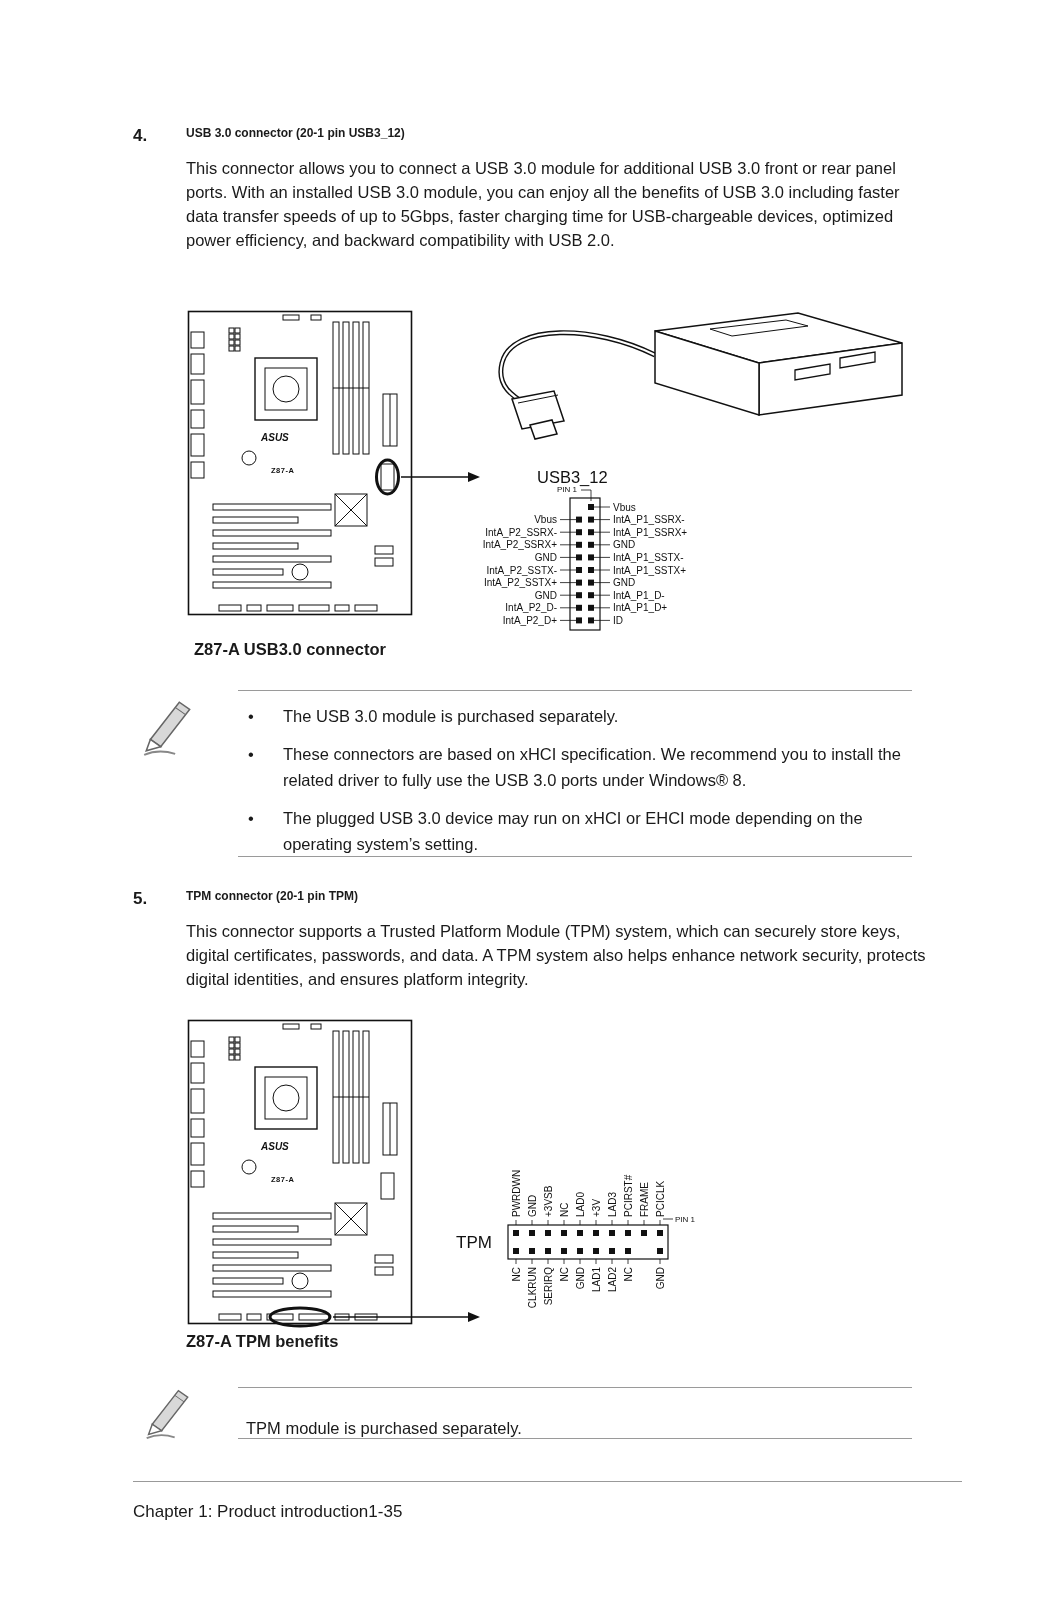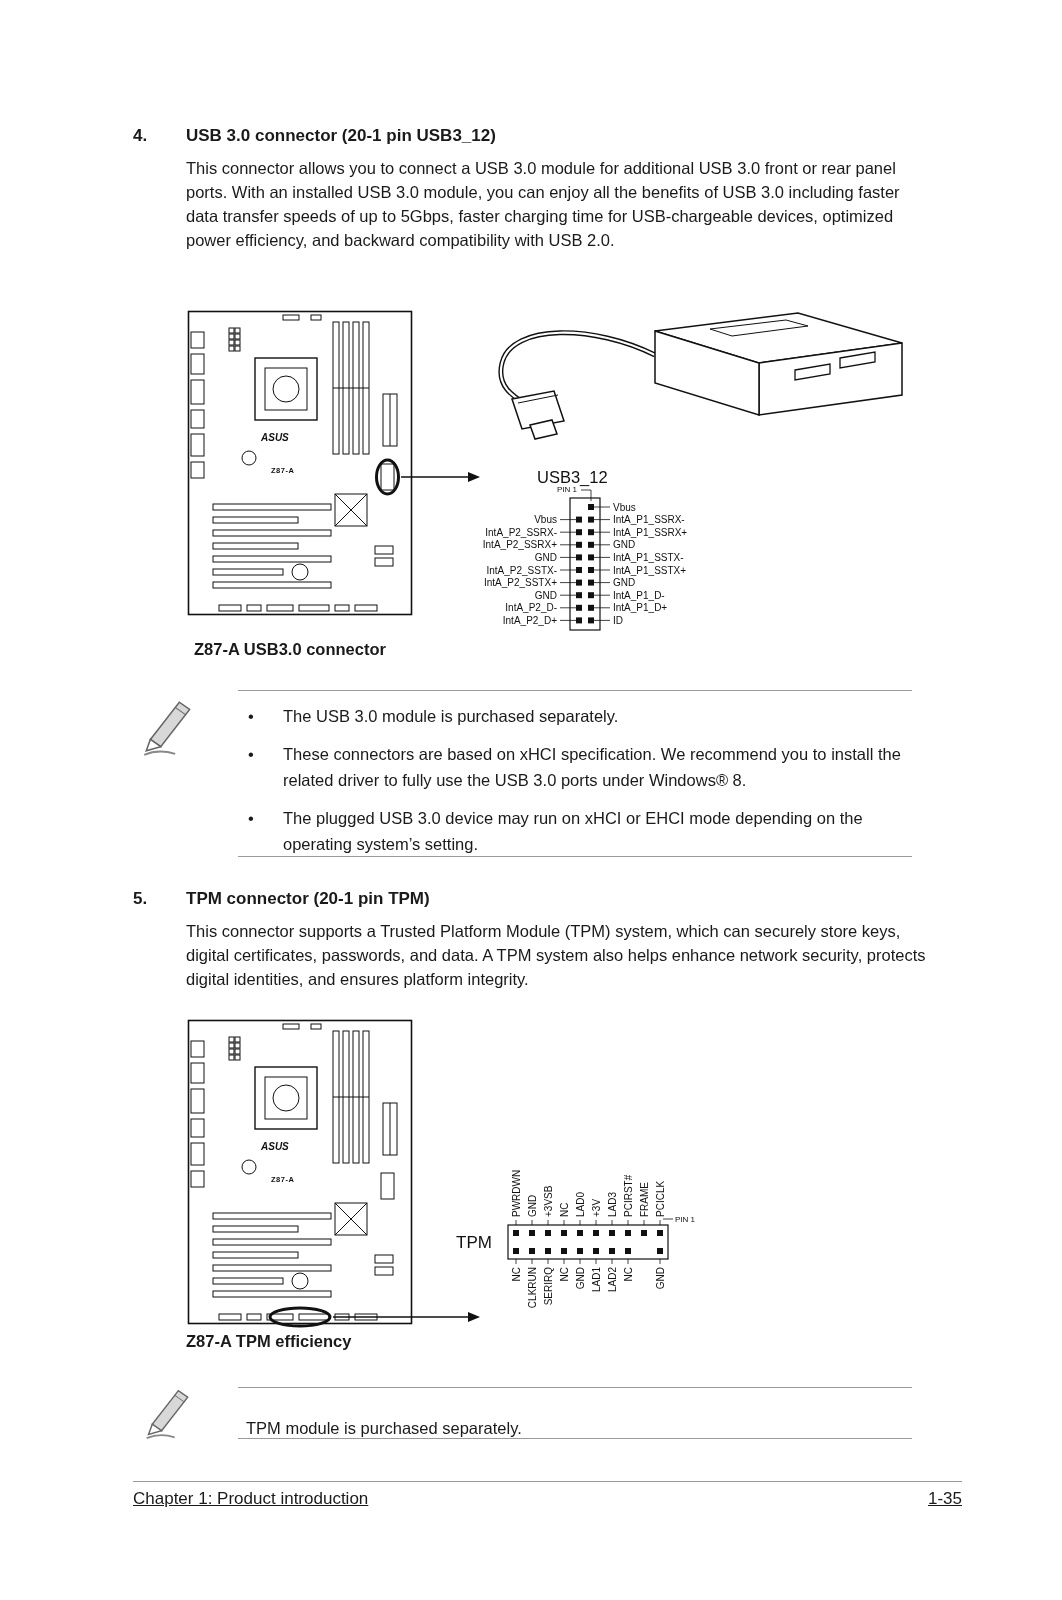--- a/index.html
+++ b/index.html
@@ -1,28 +1,28 @@
 <!DOCTYPE html>
 <html><head>
 <meta charset="utf-8">
 <style>
   * { margin:0; padding:0; box-sizing:border-box; }
   html,body { width:1062px; height:1600px; background:#ffffff; }
   body { font-family:"Liberation Sans", sans-serif; color:#1a1a1a; position:relative; overflow:hidden; }
   .abs { position:absolute; }
   .sec-head { display:flex; }
   .sec-num { width:53px; flex:none; font-size:17px; font-weight:bold; }
-  .sec-title { font-size:17px; font-weight:bold; }
+  .sec-title { font-size:12px; font-weight:bold; }
   .sec-body { font-size:16.5px; line-height:24px; }
   .caption { font-size:16.5px; font-weight:bold; }
   .notebox { border-top:1px solid #9a9a9a; border-bottom:1px solid #9a9a9a; padding:12px 4px 0 10px; }
   .note-li { display:flex; margin-bottom:12px; font-size:16.5px; line-height:26px; }
   .note-bullet { width:35px; flex:none; }
   .note-single { display:flex; align-items:flex-end; font-size:16.5px; }
-  .footer { border-top:1px solid #999; display:flex; justify-content:space-between; padding-top:7px; font-size:17px;text-decoration:underline; }
+  .footer { border-top:1px solid #999; display:flex; padding-top:20px; font-size:17px; }
   svg text { font-family:"Liberation Sans", sans-serif; }
 </style>
 </head>
 <body>
 
 <svg width="0" height="0" style="position:absolute" aria-hidden="true">
   <defs>
     <g id="mobo" stroke="#111" fill="none" stroke-width="1">
       <rect x="3.5" y="3.5" width="223" height="303" stroke-width="1.6"></rect>
       <rect x="6" y="24" width="13" height="16"></rect>
@@ -283,21 +283,21 @@
         <rect x="507" y="218" width="6" height="6" fill="#111"></rect>
         <line x1="510" y1="213" x2="510" y2="208" stroke="#111" stroke-width="0.8"></line>
         <text font-size="10" fill="#111" text-anchor="start" transform="translate(513.5 205) rotate(-90)">PCICLK</text>
         <rect x="507" y="236" width="6" height="6" fill="#111"></rect>
         <line x1="510" y1="247" x2="510" y2="252" stroke="#111" stroke-width="0.8"></line>
         <text font-size="10" fill="#111" text-anchor="end" transform="translate(513.5 255) rotate(-90)">GND</text>
       </g>
   </svg>
 </div>
 
-<div class="abs caption" style="left:186px; top:1332px;">Z87-A TPM efficiency</div>
+<div class="abs caption" style="left:186px; top:1332px;">Z87-A TPM benefits</div>
 
 <div class="abs" style="left:140px; top:1385px; width:60px; height:56px;">
   <svg width="60" height="56" viewBox="0 0 58 60">
     <polygon points="10,42 38,6 48,13 20,49" fill="#d8d8d8" stroke="#666" stroke-width="1.5"></polygon>
     <polygon points="10,42 20,49 6,53" fill="#fff" stroke="#666" stroke-width="1.5"></polygon>
     <line x1="34" y1="11" x2="44" y2="18" stroke="#666"></line>
     <path d="M4,57 Q18,51 34,56" fill="none" stroke="#888" stroke-width="2"></path>
   </svg>
 </div>
 <div class="abs notebox note-single" style="left:238px; top:1387px; width:674px; height:52px; padding:0 0 0 8px;">

